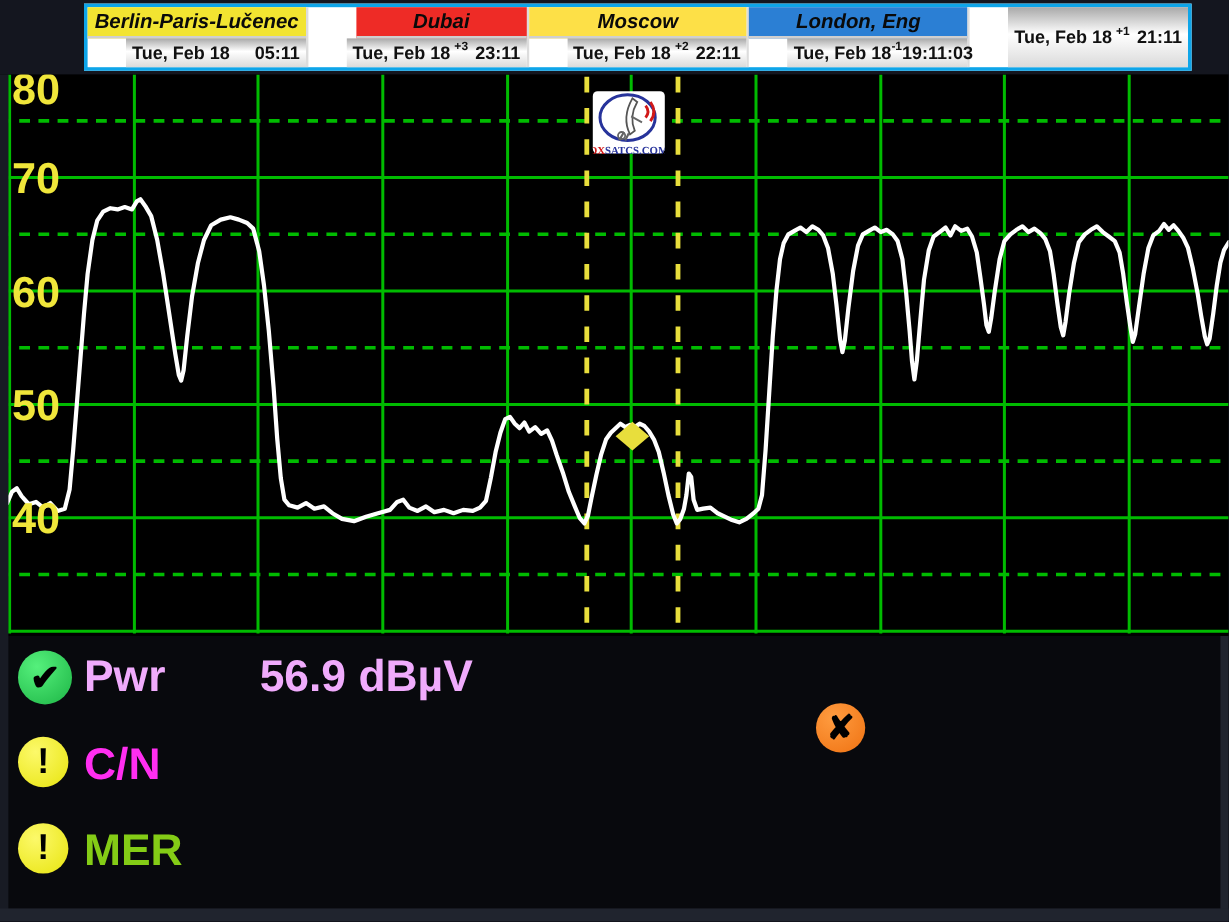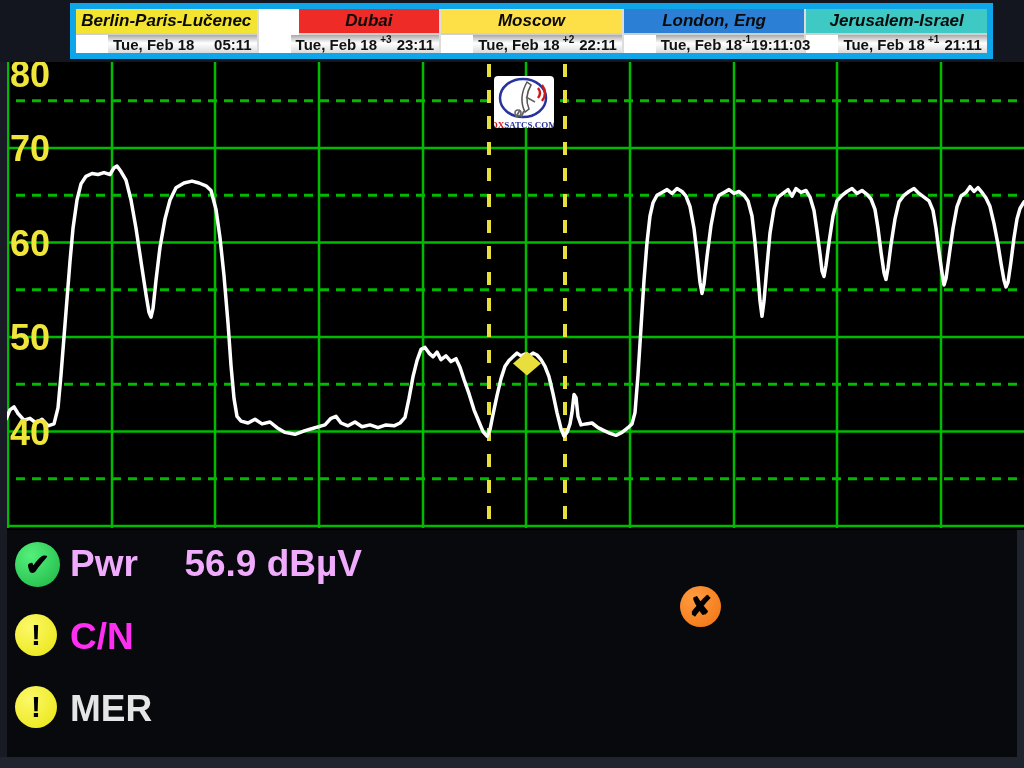--- a/index.html
+++ b/index.html
@@ -1,21 +1,21 @@
 <!DOCTYPE html>
 <html><head>
 <meta charset="utf-8">
 <style>
   html,body{margin:0;padding:0;background:#14161f;}
   #screen{position:relative;width:1024px;height:768px;overflow:hidden;
           background:#14161f;font-family:"Liberation Sans",sans-serif;}
 
   
   .clock-table{position:absolute;left:70px;top:3px;width:923px;height:56px;
-               display:flex;border:6px solid #0ea5e9;background:#fff;box-sizing:border-box;}
+               display:flex;border:3px solid #0ea5e9;background:#fff;box-sizing:border-box;}
   .clock-col{flex:1;display:flex;flex-direction:column;border-right:2px solid #dcdcdc;min-width:0;}
   .clock-col:last-child{border-right:none;}
   .city-cell{height:24px;line-height:24px;text-align:center;font-style:italic;font-weight:bold;
              font-size:17px;color:#0a0a0a;border-bottom:2px solid #cfcfcf;white-space:nowrap;overflow:hidden;}
   .time-cell{flex:1;background:linear-gradient(#a9a9a9,#ffffff 45%,#dadada);
              display:flex;align-items:center;padding:0 5px;font-weight:bold;font-size:15px;color:#111;margin-left:32px;}
   .tc-date{flex:1.5;text-align:left;white-space:nowrap;}
   .tc-tz{flex:.5;text-align:center;font-size:10px;transform:translateY(-5px);}
   .tc-time{flex:1.1;text-align:right;white-space:nowrap;}
 
@@ -30,21 +30,21 @@
   .abs{position:absolute;}
   .badge{border-radius:50%;display:flex;align-items:center;justify-content:center;
          font-weight:bold;color:#000;}
   .badge-ok{background:radial-gradient(circle at 35% 30%,#55f07c,#1db545);width:45px;height:45px;font-size:30px;}
   .badge-warn{background:radial-gradient(circle at 35% 30%,#fcf96a,#e8e40e);width:42px;height:42px;font-size:30px;}
   .badge-err{background:radial-gradient(circle at 35% 30%,#ff9c40,#ef7212);width:41px;height:41px;font-size:28px;}
   .lbl{font-weight:bold;font-size:37px;white-space:nowrap;}
   .val{font-weight:bold;font-size:37px;text-align:right;white-space:nowrap;}
   .c-pwr{color:#f0abfc;}
   .c-cn{color:#ff2ef0;}
-  .c-mer{color:#e5e5e5;}
+  .c-mer{color:#84cc16;}
 
   
   .strip{position:absolute;background:#20242e;z-index:5;}
 </style>
 </head>
 <body>
 
 <div id="screen">
 
   <div class="clock-table">
@@ -74,21 +74,20 @@
     </div>
     <div class="clock-col">
       <div class="city-cell" style="background: rgb(43, 127, 212);">London, Eng</div>
       <div class="time-cell">
         <span class="tc-date">Tue, Feb 18</span>
         <span class="tc-tz">-1</span>
         <span class="tc-time">19:11:03</span>
       </div>
     </div>
     <div class="clock-col">
-      <div class="city-cell" style="background: rgb(62, 201, 196);">Jerusalem-Israel</div>
       <div class="time-cell">
         <span class="tc-date">Tue, Feb 18</span>
         <span class="tc-tz">+1</span>
         <span class="tc-time">21:11</span>
       </div>
     </div>
   </div>
 
   <div id="chart">
     <svg id="spec" width="1024" height="468" viewBox="0 0 1024 468">
@@ -139,21 +138,21 @@
       </text>
     </svg>
   </div>
 
   <div id="panel">
 
     <div class="abs badge badge-ok" style="left:15px;top:12px;">
         <span>✔</span>
       </div>
     <div class="abs lbl c-pwr" style="left:70px;top:13px;">Pwr</div>
-    <div class="abs val c-pwr" style="left:104px;top:13px;width:258px;">56.9 dBµV</div>
+    <div class="abs val c-pwr" style="left:136px;top:13px;width:258px;">56.9 dBµV</div>
 
     <div class="abs badge badge-warn" style="left:15px;top:84px;">
         <span>!</span>
       </div>
     <div class="abs lbl c-cn" style="left:70px;top:86px;">C/N</div>
 
     <div class="abs badge badge-warn" style="left:15px;top:156px;">
         <span>!</span>
       </div>
     <div class="abs lbl c-mer" style="left:70px;top:158px;">MER</div>

